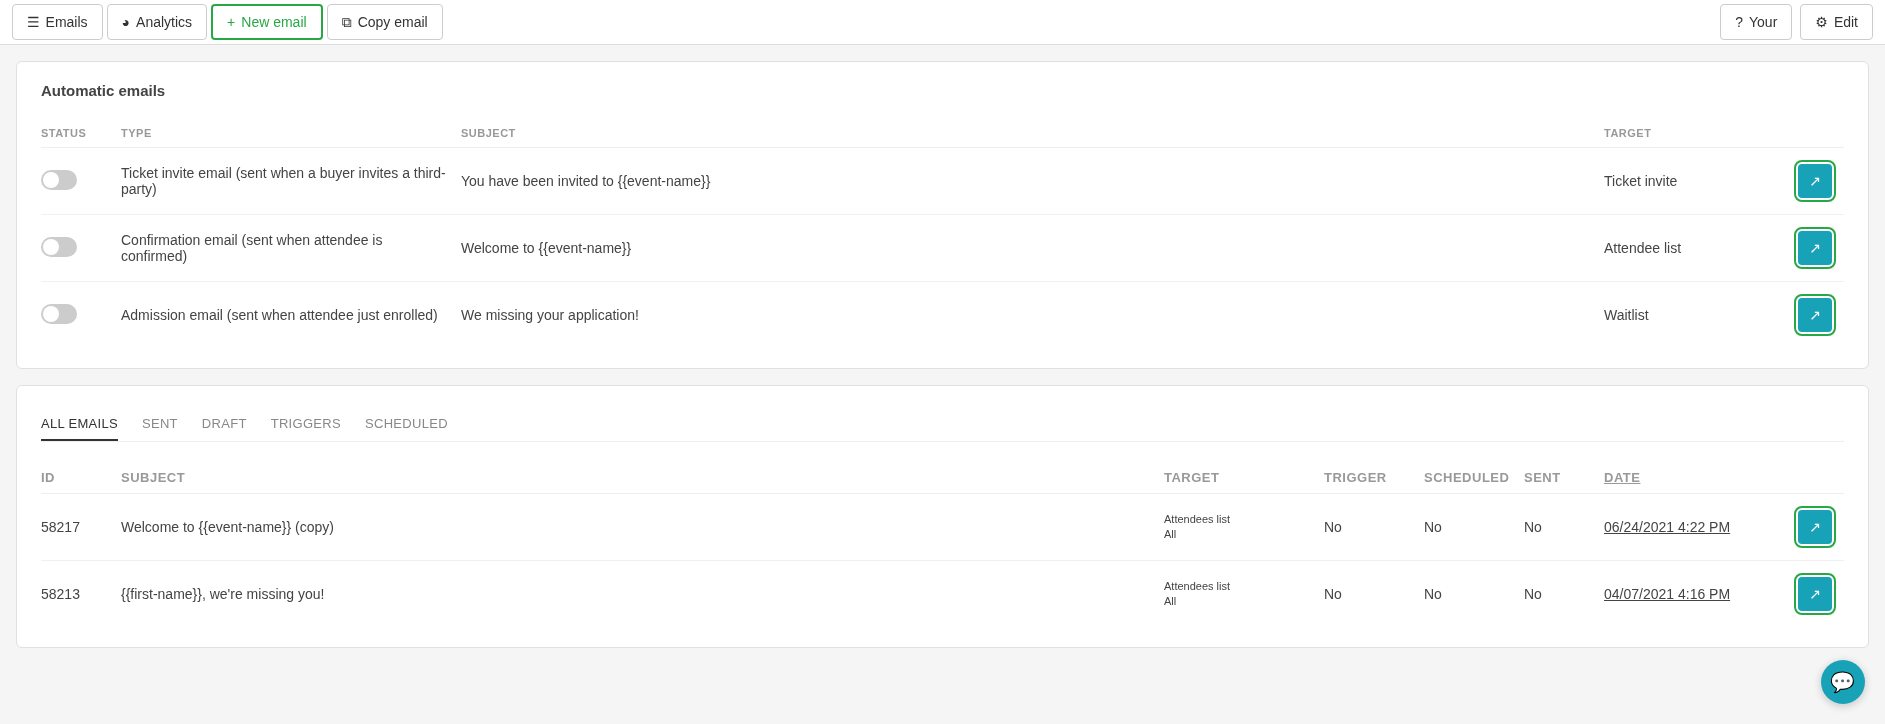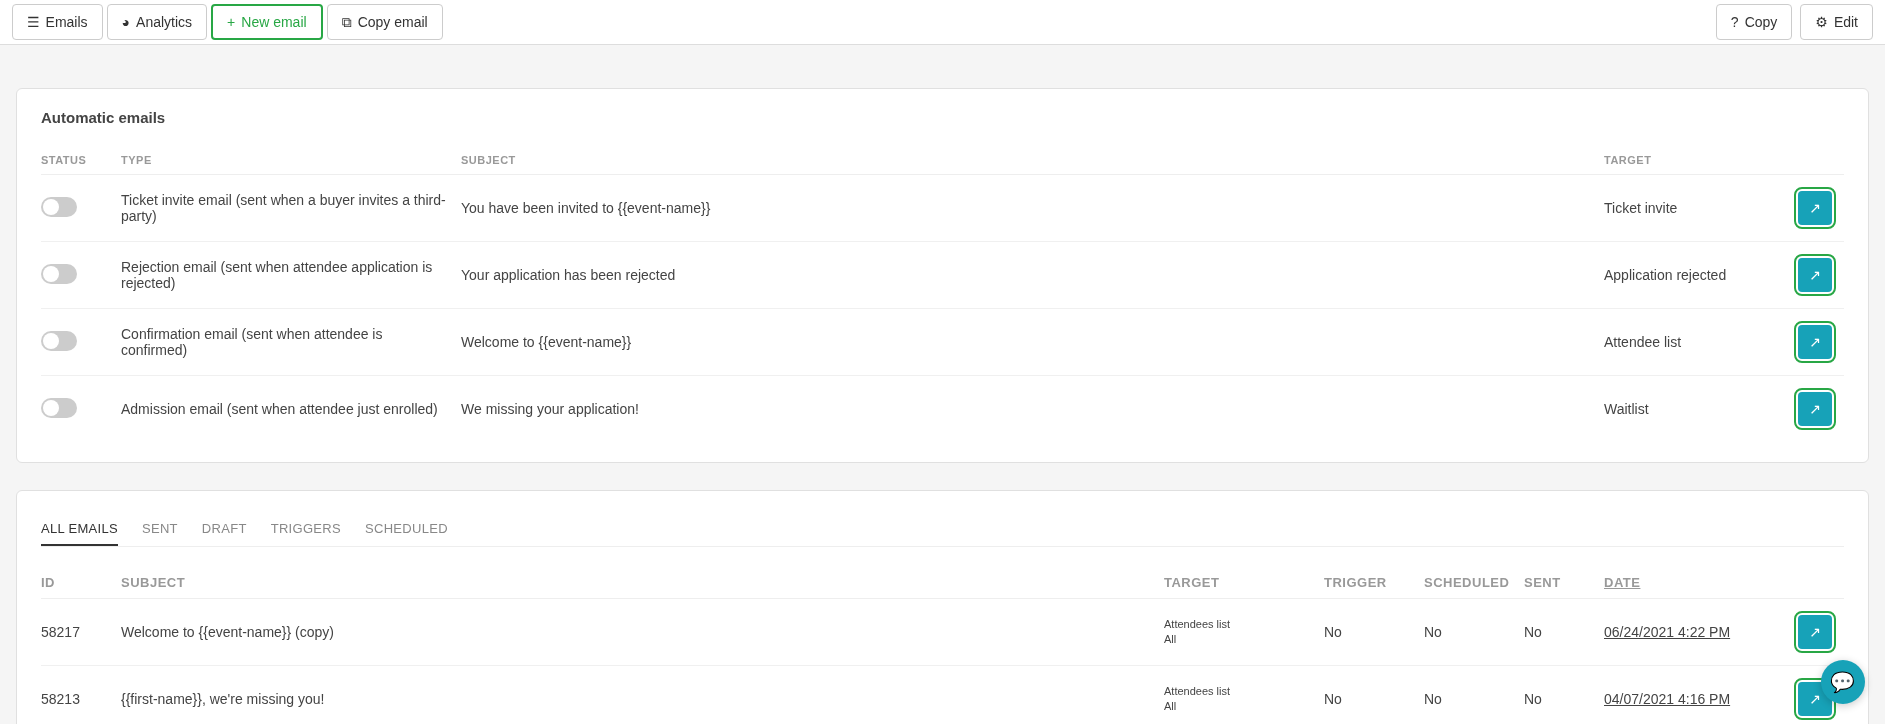--- a/index.html
+++ b/index.html
@@ -58,21 +58,20 @@
     
     .content { padding: 16px; }
 
     
     .card {
       background: #fff;
       border: 1px solid #e0e0e0;
       border-radius: 6px;
       margin-bottom: 16px;
       padding: 20px 24px;
-      margin-top: 27px;
     }
 
     .card-title {
       font-size: 15px;
       font-weight: 600;
       color: #444;
       margin-bottom: 20px;
     }
 
     
@@ -215,21 +214,21 @@
     <span>New email</span>
   </button>
   <button class="nav-btn">
     <span>⧉</span>
     <span>Copy email</span>
   </button>
 
   <div class="top-right">
     <button class="top-right-btn">
       <span>?</span>
-      <span>Copy</span>
+      <span>Your</span>
     </button>
     <button class="top-right-btn">
       <span>⚙</span>
       <span>Edit</span>
     </button>
   </div>
 </div>
 
 <div class="content">
 
@@ -246,33 +245,20 @@
         </tr>
       </thead>
       <tbody id="auto-email-body">
       <tr>
       <td class="status-col">
         <div class="toggle"></div>
       </td>
       <td class="type-col">Ticket invite email (sent when a buyer invites a third-party)</td>
       <td class="subject-col">You have been invited to {{event-name}}</td>
       <td class="target-col">Ticket invite</td>
-      <td class="action-col">
-        <button class="ext-btn" title="Open">
-          <span>↗</span>
-        </button>
-      </td>
-    </tr>
-          <tr>
-      <td class="status-col">
-        <div class="toggle"></div>
-      </td>
-      <td class="type-col">Rejection email (sent when attendee application is rejected)</td>
-      <td class="subject-col">Your application has been rejected</td>
-      <td class="target-col">Application rejected</td>
       <td class="action-col">
         <button class="ext-btn" title="Open">
           <span>↗</span>
         </button>
       </td>
     </tr>
           <tr>
       <td class="status-col">
         <div class="toggle"></div>
       </td>

